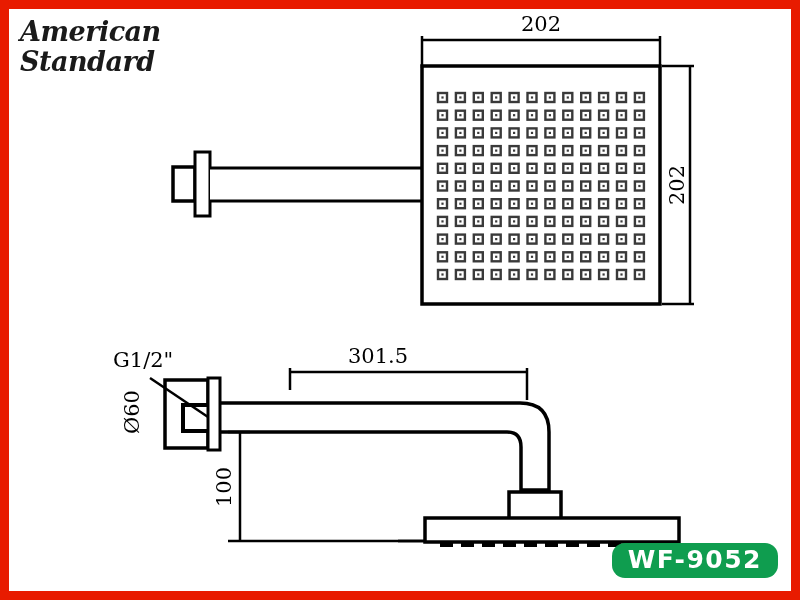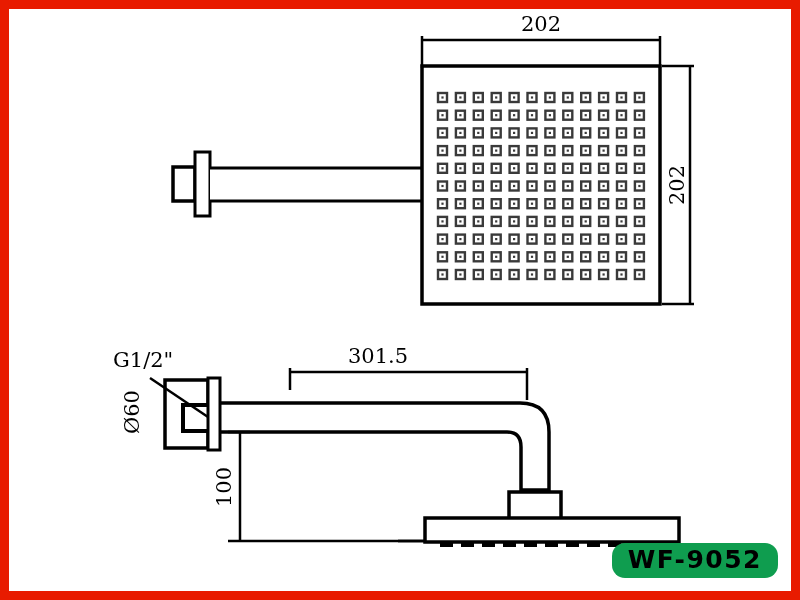--- a/index.html
+++ b/index.html
@@ -45,21 +45,21 @@
   }
   #brand-logo .logo-line-2 {
     font-size: 27px;
     margin-top: 3px;
   }
   #model-badge {
     position: absolute;
     right: 22px;
     bottom: 22px;
     background: #0f9d4f;
-    color: #000000;
+    color: #ffffff;
     font-family: "DejaVu Sans", "Liberation Sans", sans-serif;
     font-weight: bold;
     font-size: 25px;
     letter-spacing: 1.5px;
     padding: 3px 16px 5px 16px;
     border-radius: 13px;
     line-height: 1.1;
   }
   svg.drawing {
     position: absolute;
@@ -71,20 +71,24 @@
     font-family: "DejaVu Serif", "Liberation Serif", serif;
     font-size: 21px;
     fill: #000000;
   }
 </style>
 </head>
 <body>
 
 <div id="page">
 
+  <div id="brand-logo">
+    <div class="logo-line logo-line-1">American</div>
+    <div class="logo-line logo-line-2">Standard</div>
+  </div>
 
   <svg class="drawing" viewBox="0 0 800 600">
 
     <g>
 
       <g>
         <rect x="173" y="167" width="22" height="34" fill="#ffffff" stroke="#000000" stroke-width="3.5"></rect>
       </g>
 
       <g>

